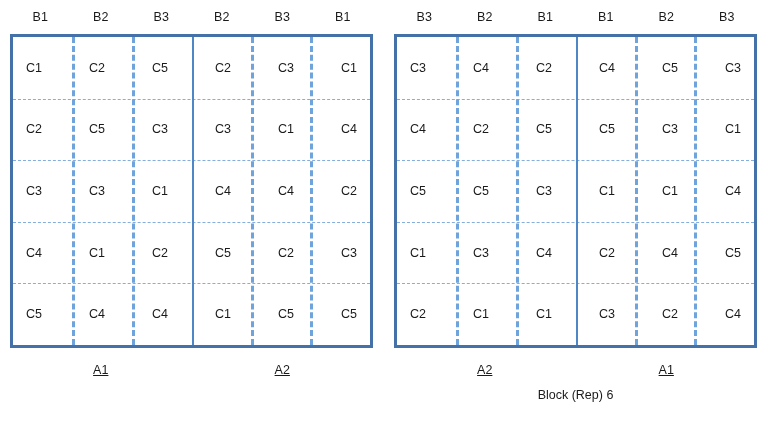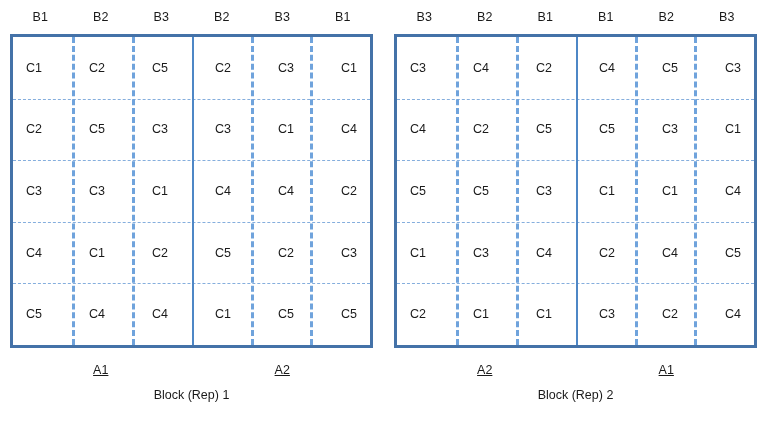--- a/index.html
+++ b/index.html
@@ -292,21 +292,20 @@
         </div>
 
       </div>
     </div>
 
     <div class="a-labels">
       <div class="a-label">A1</div>
       <div class="a-label">A2</div>
     </div>
 
-    <div class="block-caption">Block (Rep) 1</div>
   </div>
 
   <div class="block right">
 
     <div class="b-header">
       <div class="b-label">B3</div>
       <div class="b-label">B2</div>
       <div class="b-label">B1</div>
       <div class="b-label">B1</div>
       <div class="b-label">B2</div>
@@ -434,16 +433,16 @@
         </div>
 
       </div>
     </div>
 
     <div class="a-labels">
       <div class="a-label">A2</div>
       <div class="a-label">A1</div>
     </div>
 
-    <div class="block-caption">Block (Rep) 2</div>
+    <div class="block-caption">Block (Rep) 6</div>
   </div>
 
 </div>
 
 </body></html>

